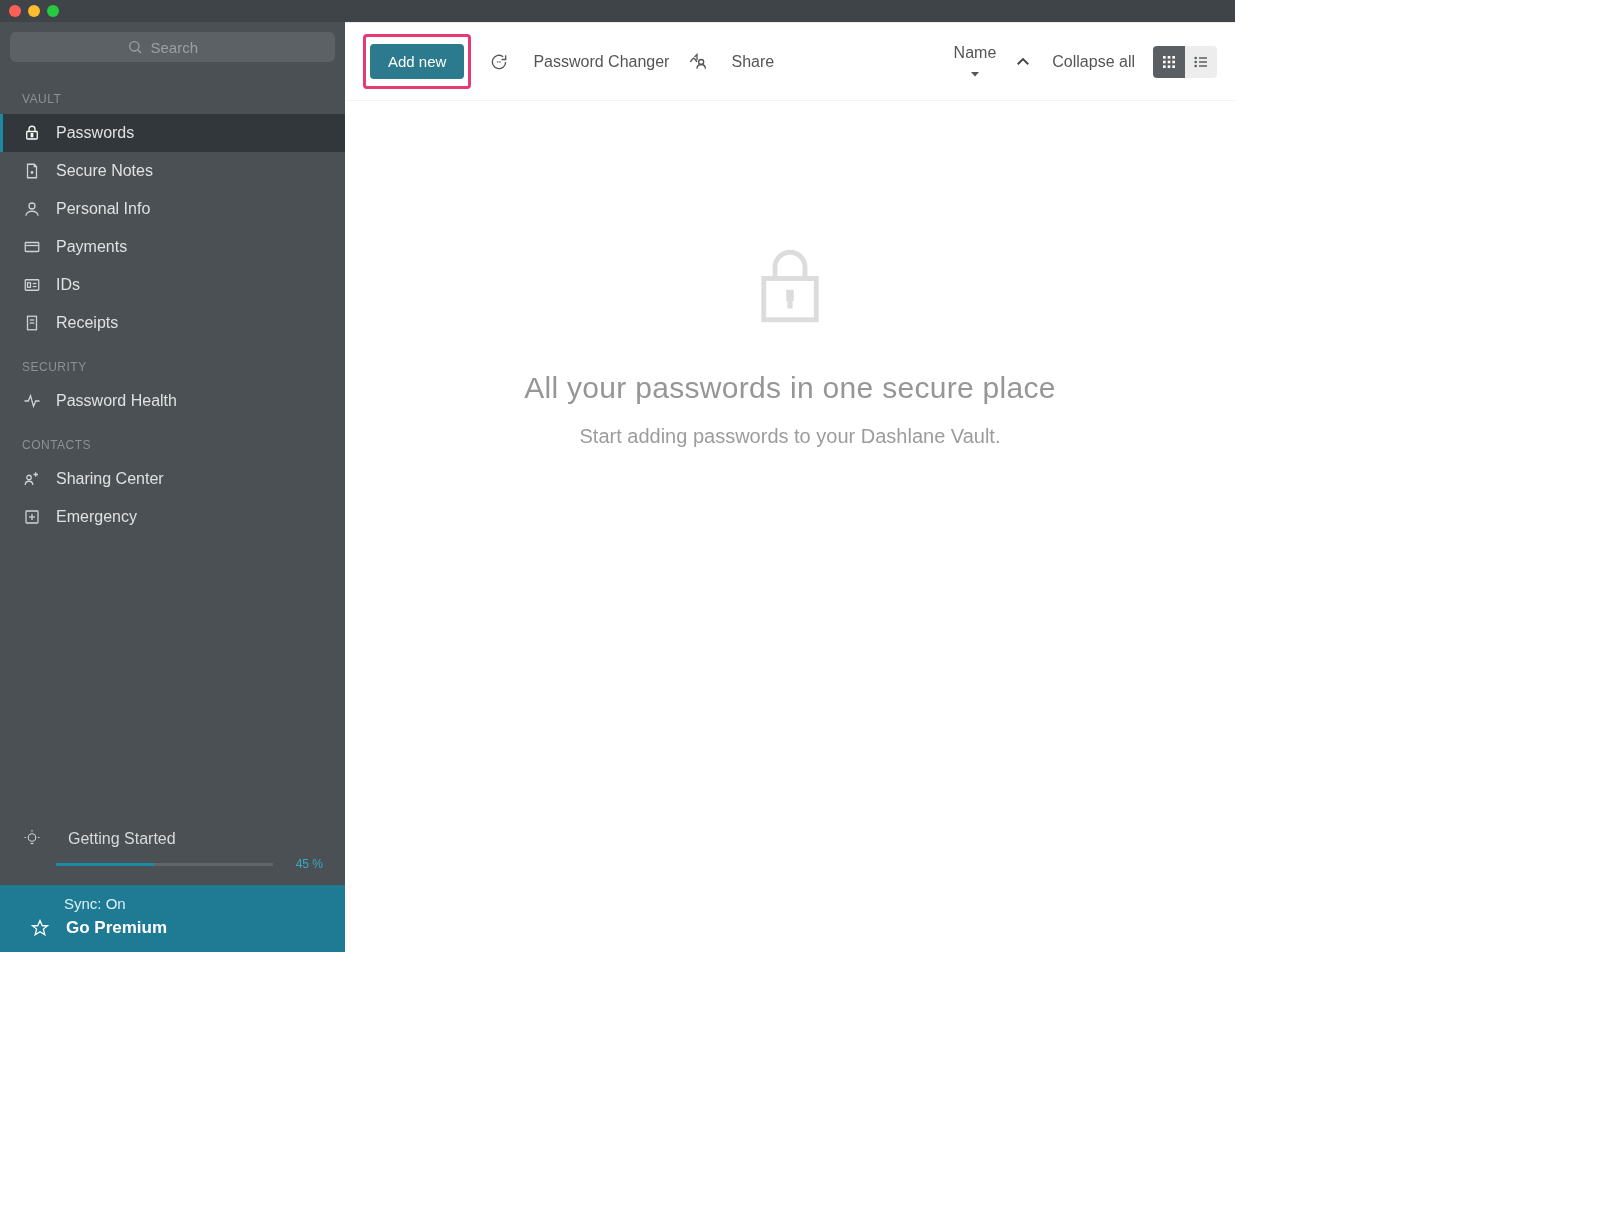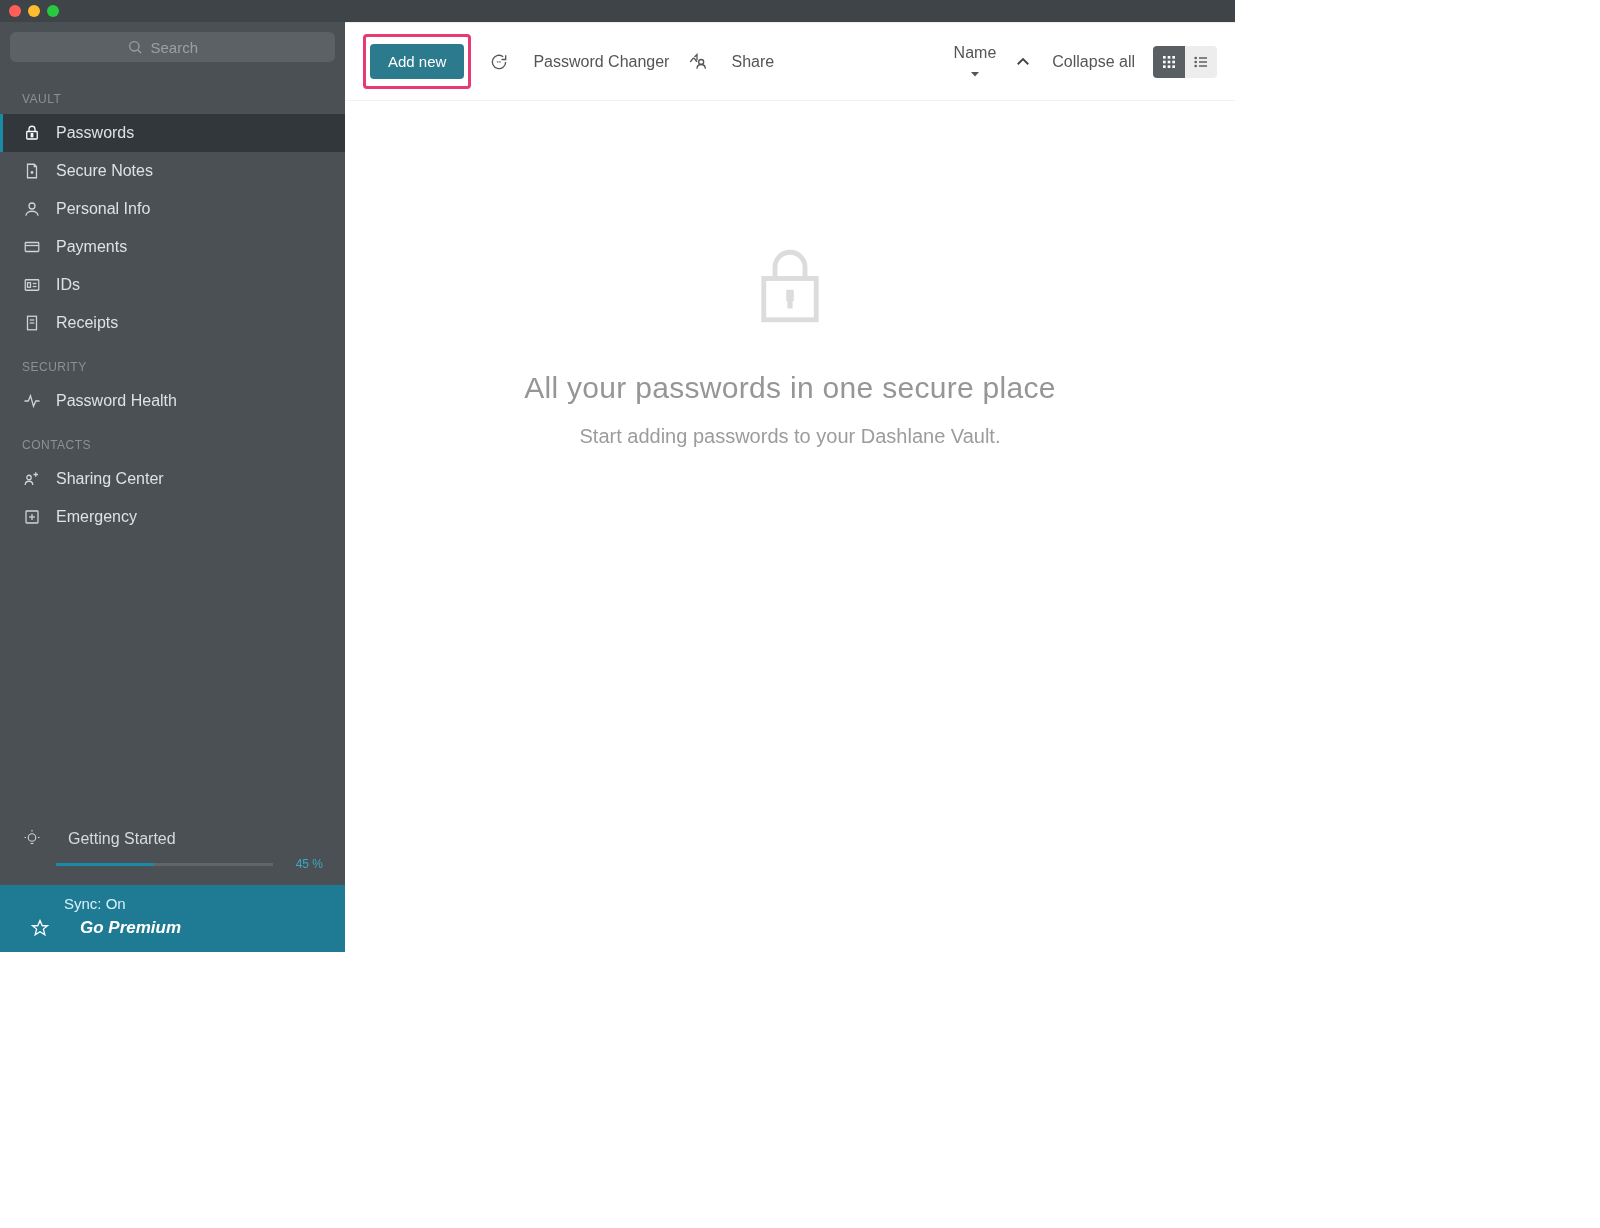--- a/index.html
+++ b/index.html
@@ -111,21 +111,21 @@
   }
   .progress-fill { position:absolute; left:0; top:0; bottom:0; background:#1a8aa5; }
   .progress-pct { color:#3aa9c6; font-size:12px; min-width:40px; text-align:right;}
 
   .premium-bar {
     background:#1f7b94;
     color:#fff;
     padding: 10px 22px 14px 30px;
   }
   .sync-row { font-size:15px; color:#d9f1f7; padding-left:34px; margin-bottom:6px;}
-  .premium-row { display:flex; align-items:center; gap:30px; font-weight:600; font-size:17px;font-style:italic;}
+  .premium-row { display:flex; align-items:center; gap:16px; font-weight:600; font-size:17px;}
 
   
   .main {
     flex:1;
     background:#fff;
     display:flex;
     flex-direction:column;
     border-top: 1px solid #ececec;
   }
   .toolbar {

